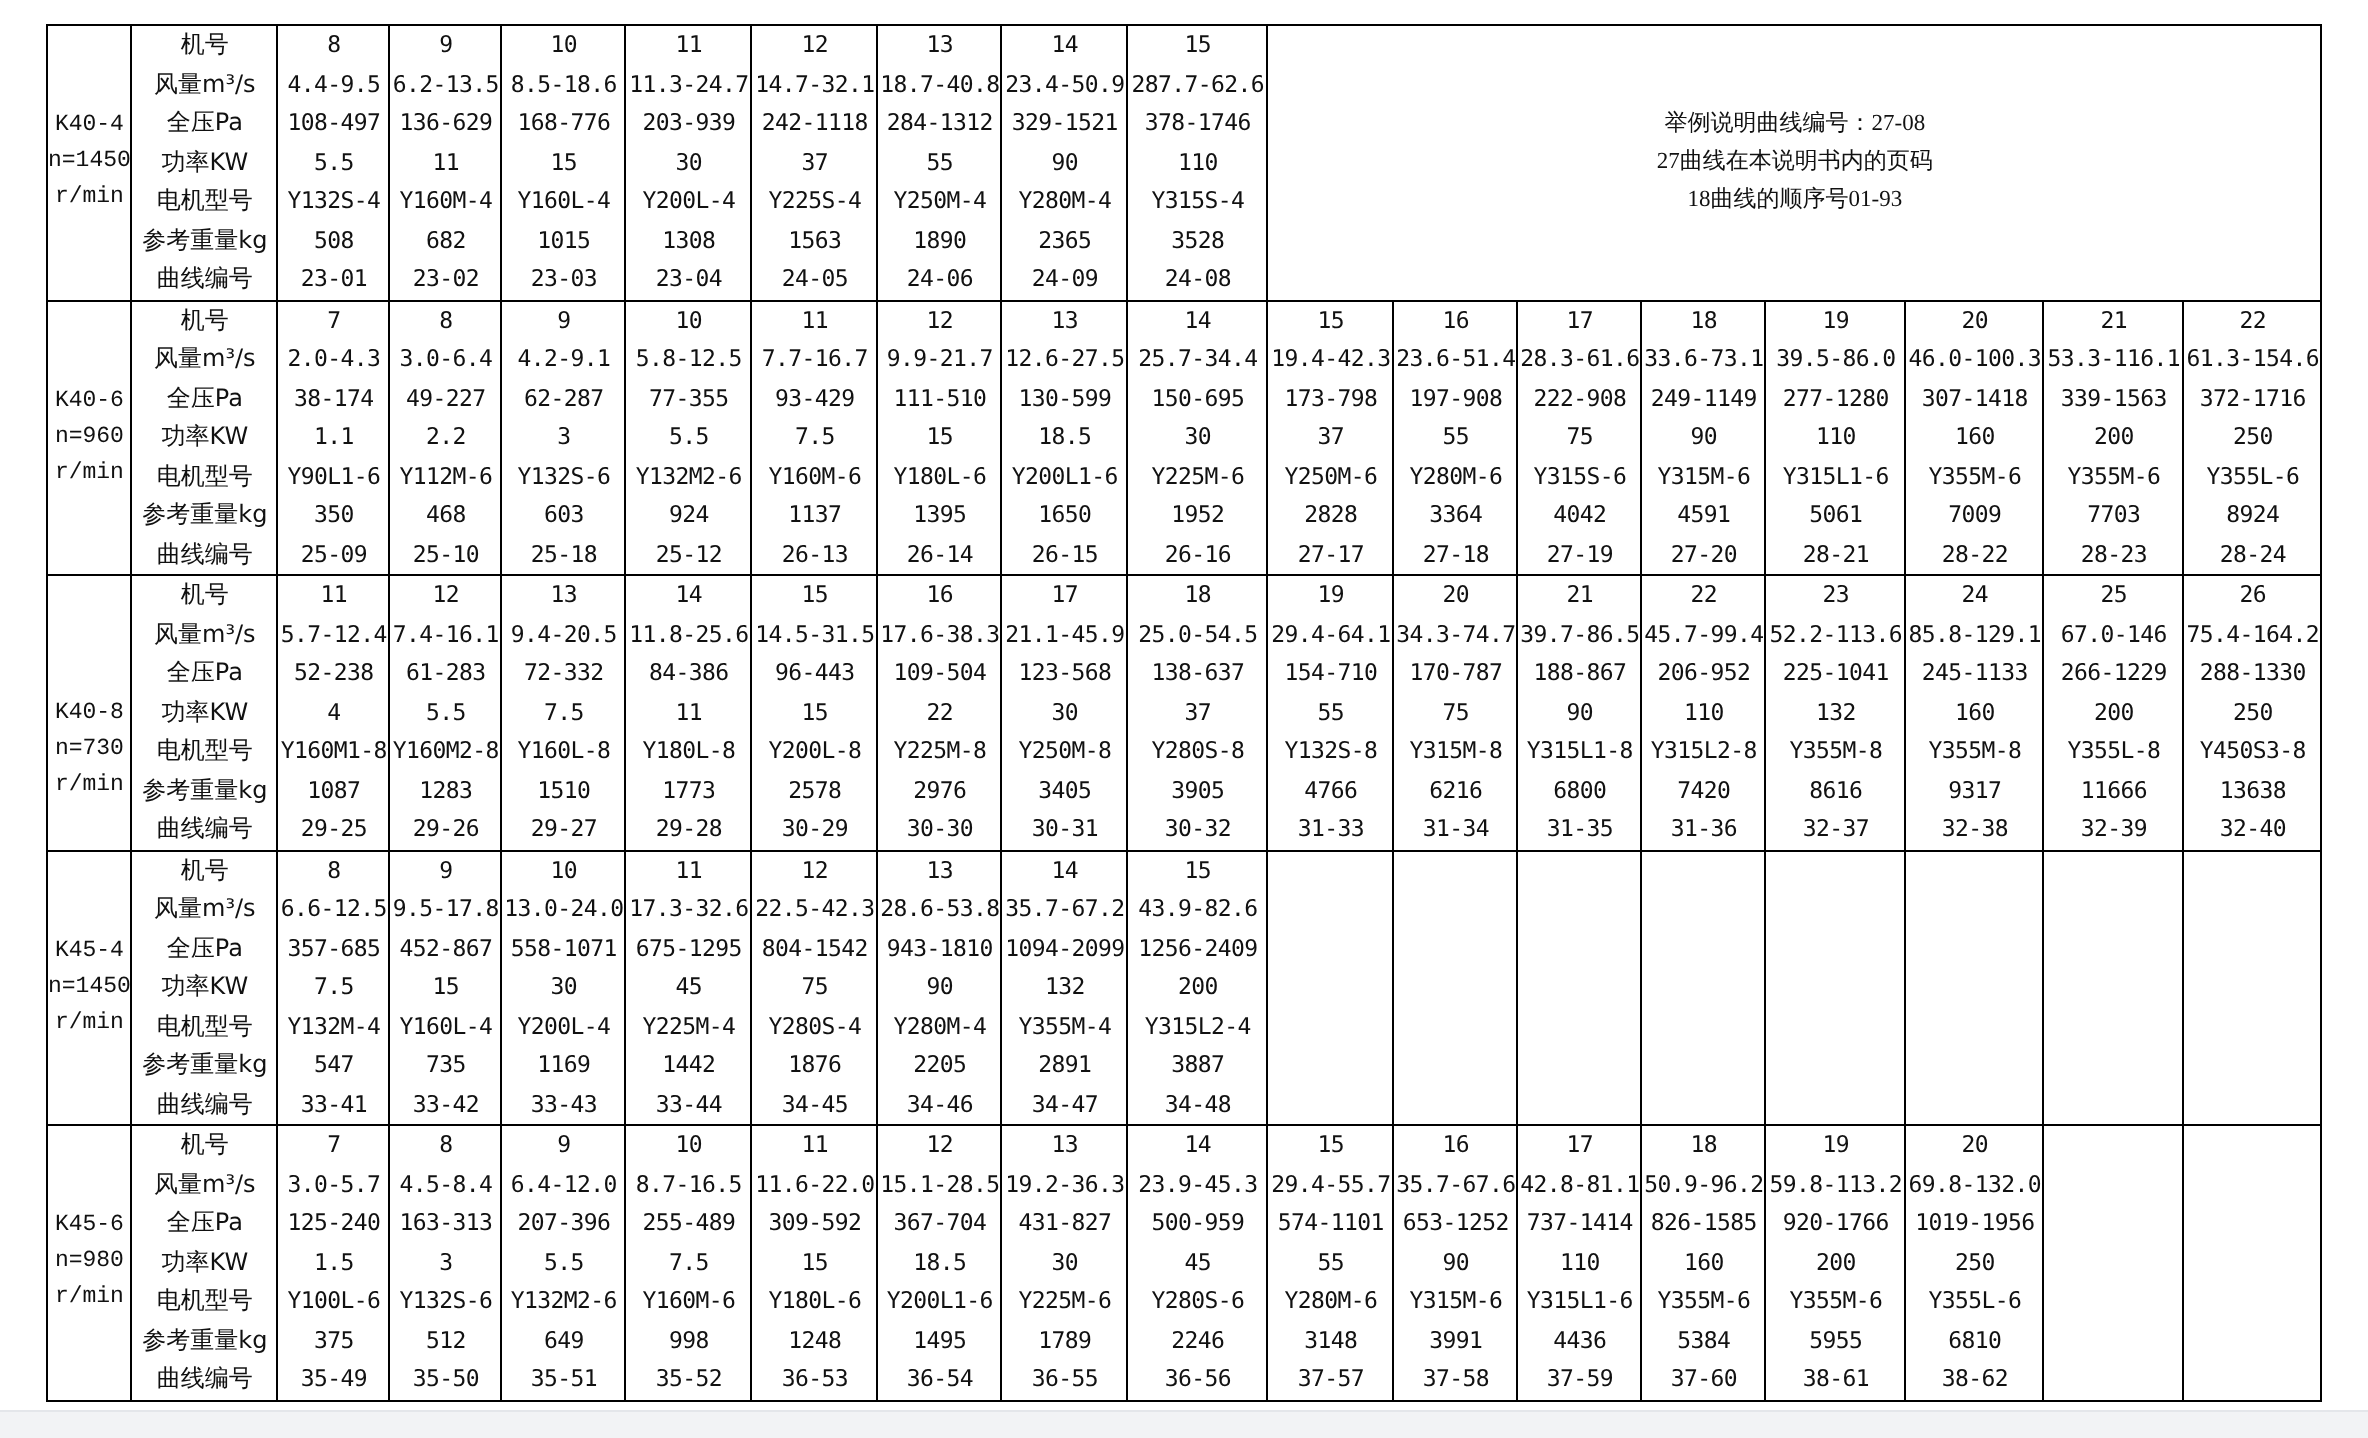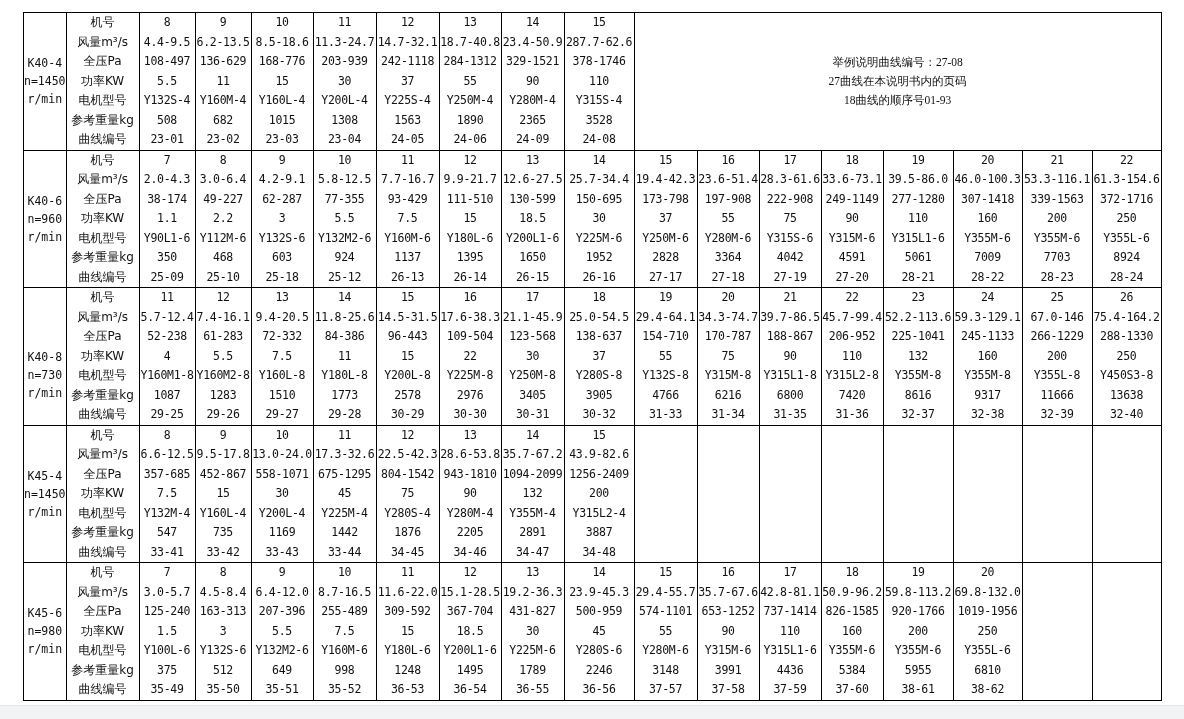--- a/index.html
+++ b/index.html
@@ -1,20 +1,20 @@
 <!DOCTYPE html>
 <html><head>
 <meta charset="utf-8">
 <style>
   html, body { margin:0; padding:0; background:#ffffff; }
   body { width:1184px; height:719px; position:relative; overflow:hidden;
          font-family:"DejaVu Sans Mono","Liberation Mono",monospace; color:#111; }
   #sheet { position:absolute; left:23px; top:12px; border-collapse:collapse; table-layout:fixed; }
   #sheet td { border:1px solid #000; padding:0; vertical-align:top; font-size:11.5px; }
-  .group-label { text-align:center; vertical-align:middle !important; line-height:18px; font-size:11.5px; }
+  .group-label { text-align:center; vertical-align:middle !important; line-height:18px; font-size:11.5px;font-family:Liberation Mono, monospace; }
   .cell { display:flex; flex-direction:column; }
   .cell span { height:19.5px; line-height:19.5px; text-align:center; white-space:nowrap; overflow:hidden; letter-spacing:-0.3px; }
   .param-col span { font-family:"DejaVu Sans","Liberation Sans",sans-serif; font-size:12px; letter-spacing:0; }
   .note { vertical-align:middle !important; text-align:center; font-family:Liberation Serif, serif; font-size:11.5px; line-height:19px; }
   .bottom-bar { position:absolute; left:0; right:0; top:705px; height:14px; background:#f2f3f5; border-top:1px solid #e4e6ea; }
   .watermark { position:absolute; color:rgba(0,0,0,0.035); font-size:120px; font-family:"DejaVu Sans",sans-serif; transform:rotate(-35deg); pointer-events:none; }
 </style>
 </head>
 <body>
 
@@ -503,21 +503,21 @@
             <span>225-1041</span>
             <span>132</span>
             <span>Y355M-8</span>
             <span>8616</span>
             <span>32-37</span>
           </div>
         </td>
         <td>
           <div class="cell">
             <span>24</span>
-            <span>59.3-129.1</span>
+            <span>85.8-129.1</span>
             <span>245-1133</span>
             <span>160</span>
             <span>Y355M-8</span>
             <span>9317</span>
             <span>32-38</span>
           </div>
         </td>
         <td>
           <div class="cell">
             <span>25</span>

